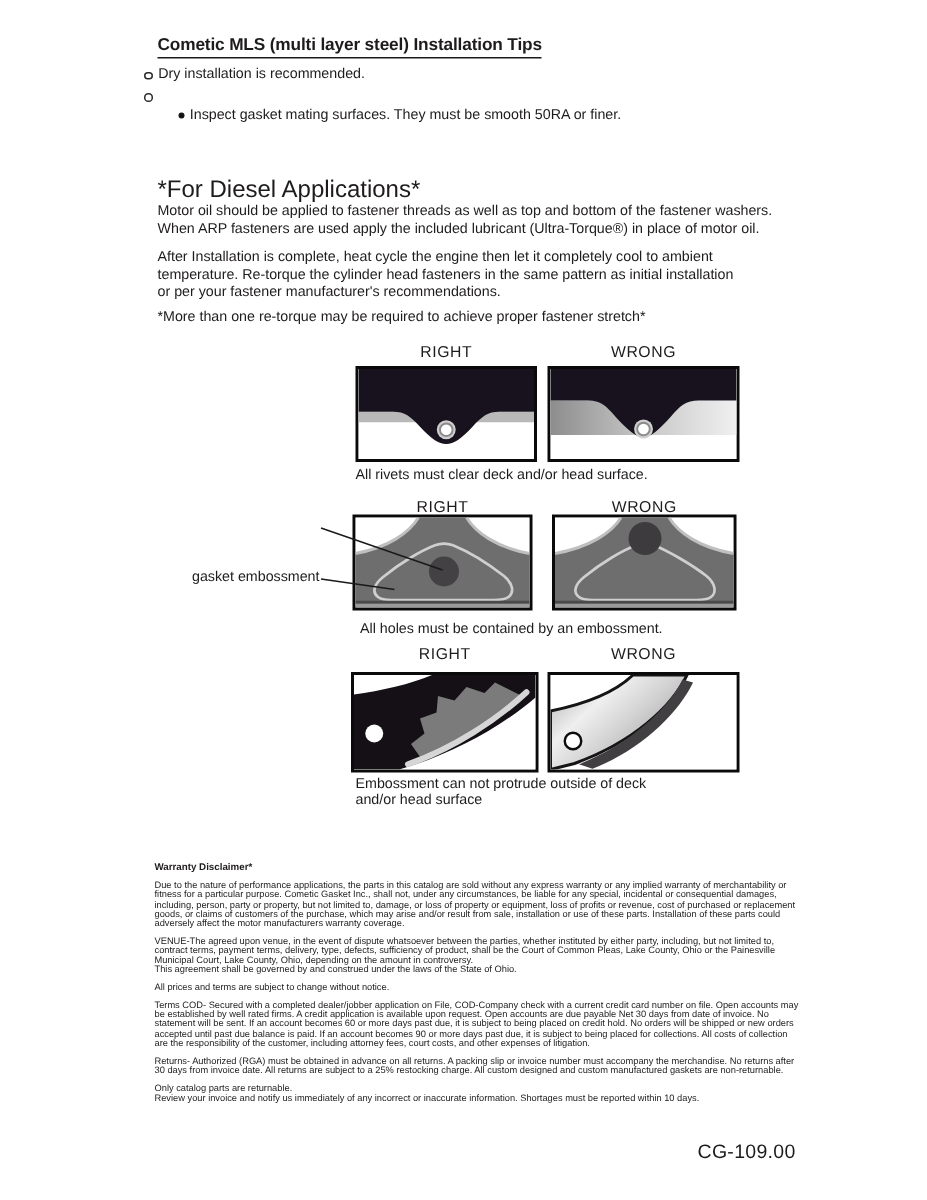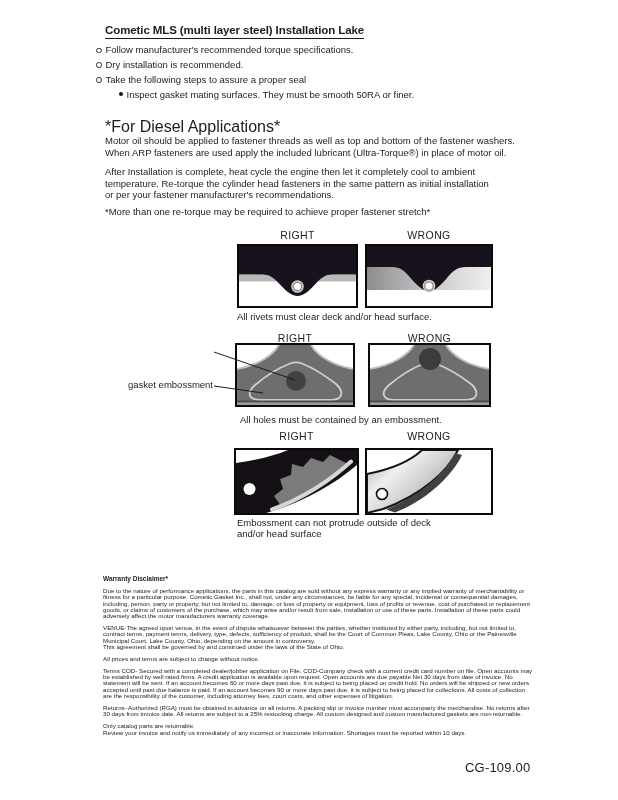--- a/index.html
+++ b/index.html
@@ -34,35 +34,30 @@
   .disc-head { font-size:6.5px; font-weight:bold; margin:0 0 6.5px 0; }
 
   .pagenum { font-size:13px; width:100px; text-align:left; letter-spacing:0.2px; }
 </style>
 </head>
 <body>
 
 <div class="page">
 
   <div class="abs" style="left:105px; top:20px;">
-    <span class="title">Cometic MLS (multi layer steel) Installation Lake</span>
+    <span class="title">Cometic MLS (multi layer steel) Installation Tips</span>
   </div>
 
   <div class="abs" style="left:96px; top:44px; width:470px;">
-    <div class="b-row">
-      <span class="b-dot"></span>
-      <span>Follow manufacturer's recommended torque specifications.</span>
-    </div>
     <div class="b-row">
       <span class="b-dot"></span>
       <span>Dry installation is recommended.</span>
     </div>
     <div class="b-row">
       <span class="b-dot"></span>
-      <span>Take the following steps to assure a proper seal</span>
     </div>
     <div class="b-row sb-row">
       <span class="sb-dot"></span>
       <span>Inspect gasket mating surfaces.  They must be smooth 50RA or finer.</span>
     </div>
   </div>
 
   <div class="abs sec-head" style="left:105px; top:118px;">*For Diesel Applications*</div>
   <div class="abs body-text preline" style="left:105px; top:135px; width:480px;">Motor oil should be applied to fastener threads as well as top and bottom of the fastener washers.
 When ARP fasteners are used apply the included lubricant (Ultra-Torque®) in place of motor oil.</div>

